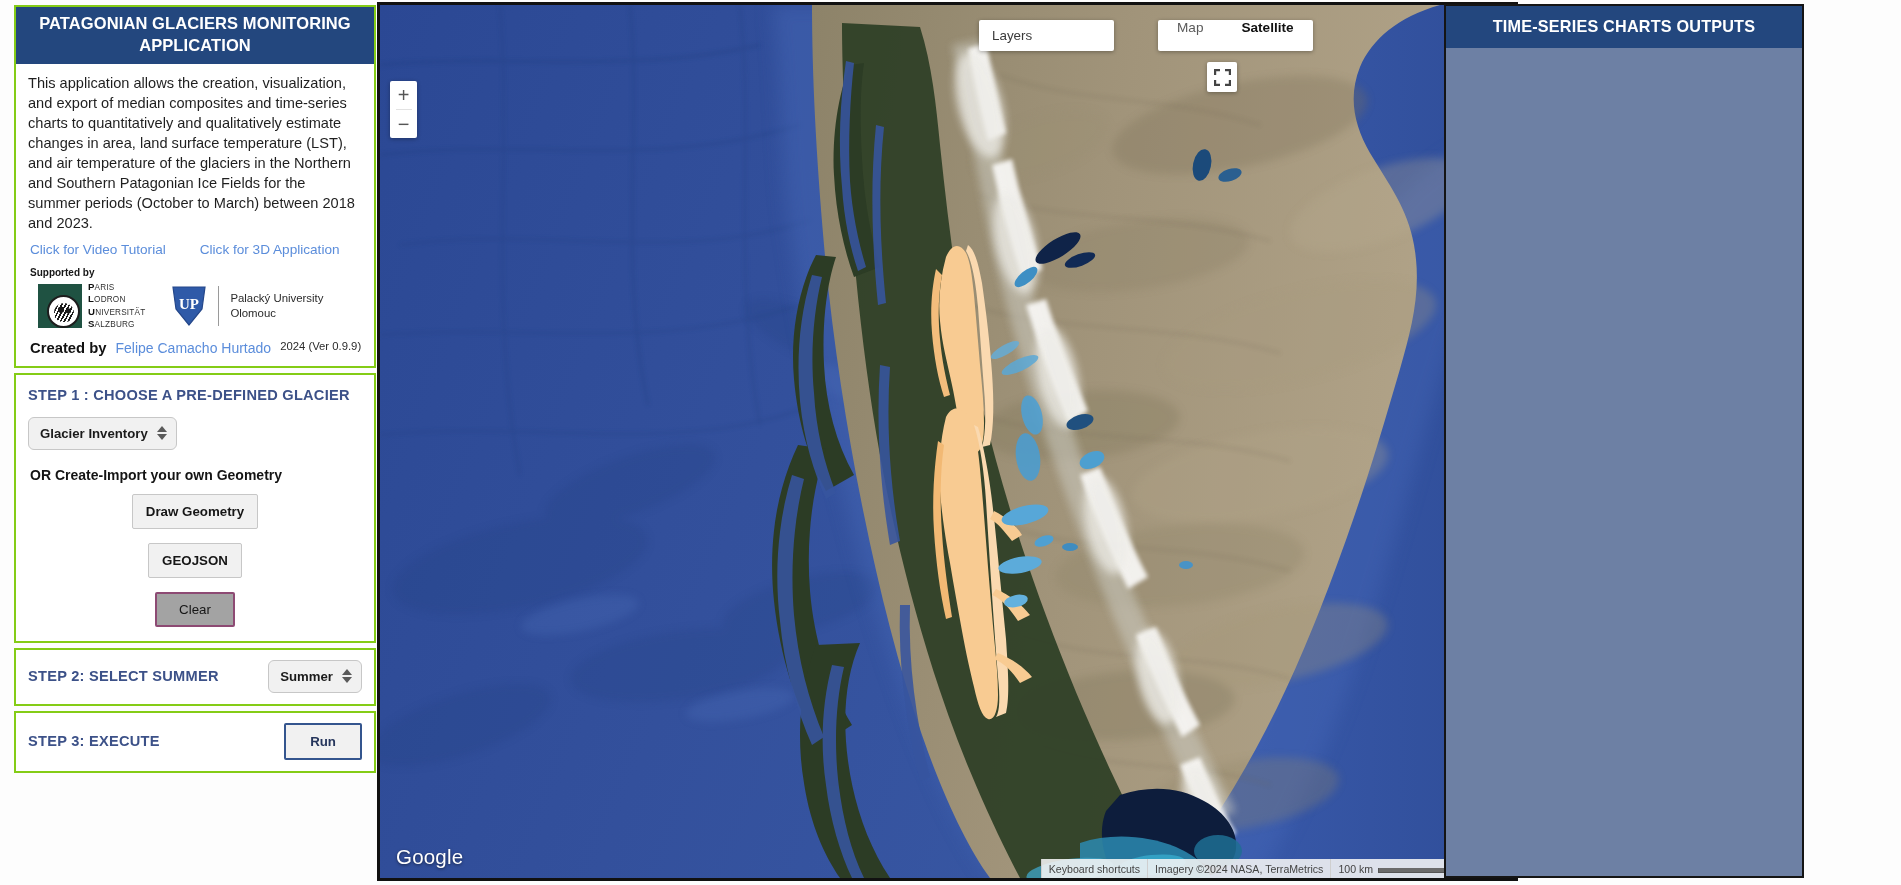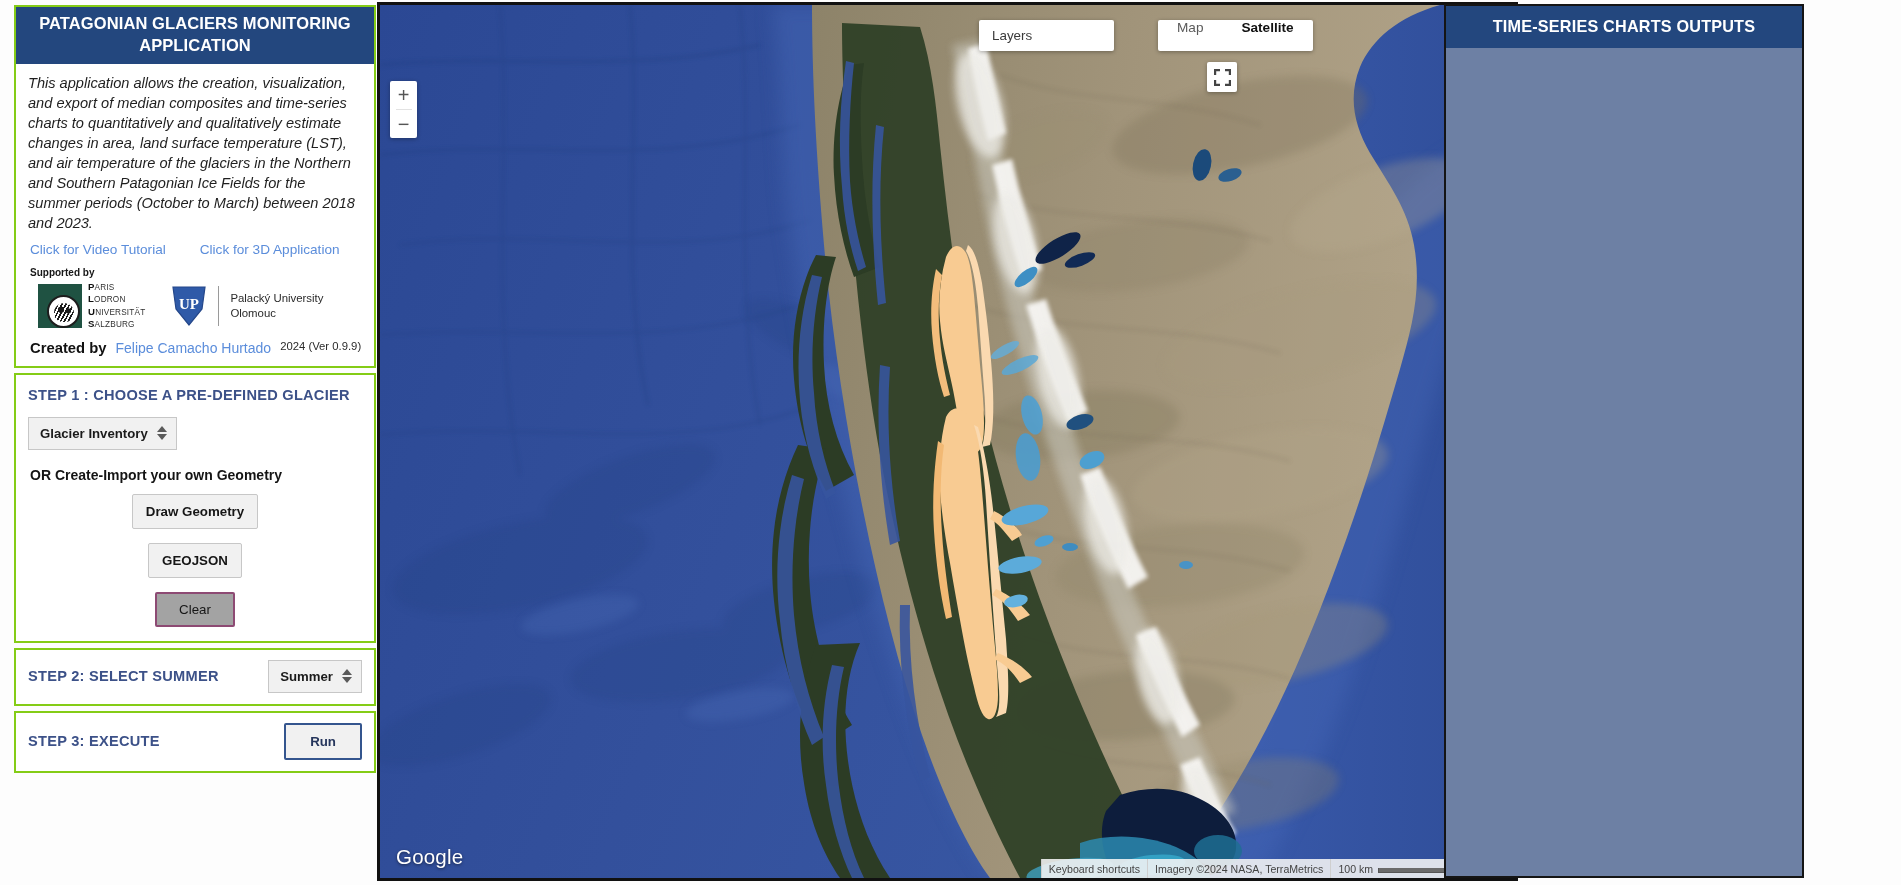--- a/index.html
+++ b/index.html
@@ -37,21 +37,20 @@
     text-align: center;
     padding: 6px 12px 7px 12px;
     line-height: 1.33;
   }
   .panel-body { padding: 10px 12px 8px 12px; }
   .desc {
     font-size: 14.6px;
     line-height: 1.37;
     color: #1f1f1f;
     margin: 0 0 8px 0;
-    font-style: italic;
   }
   .link-row {
     display: flex;
     gap: 34px;
     margin: 0 0 10px 2px;
   }
   a.blue-link {
     color: #5b8ddb;
     font-size: 13.6px;
     text-decoration: none;
@@ -142,21 +141,21 @@
   .step-body { padding: 12px 12px 14px 12px; }
   .step-row {
     display: flex;
     align-items: center;
     justify-content: space-between;
     padding: 10px 12px 11px 12px;
   }
   .select-box {
     background: #f1f1f1;
     border: 1px solid #c7c7c7;
-    border-radius: 0;
+    border-radius: 6px;
     font-size: 13.2px;
     font-weight: bold;
     color: #1b1b1b;
     padding: 8px 9px 8px 11px;
     display: inline-flex;
     align-items: center;
     gap: 9px;
     cursor: pointer;
     white-space: nowrap;
   }

